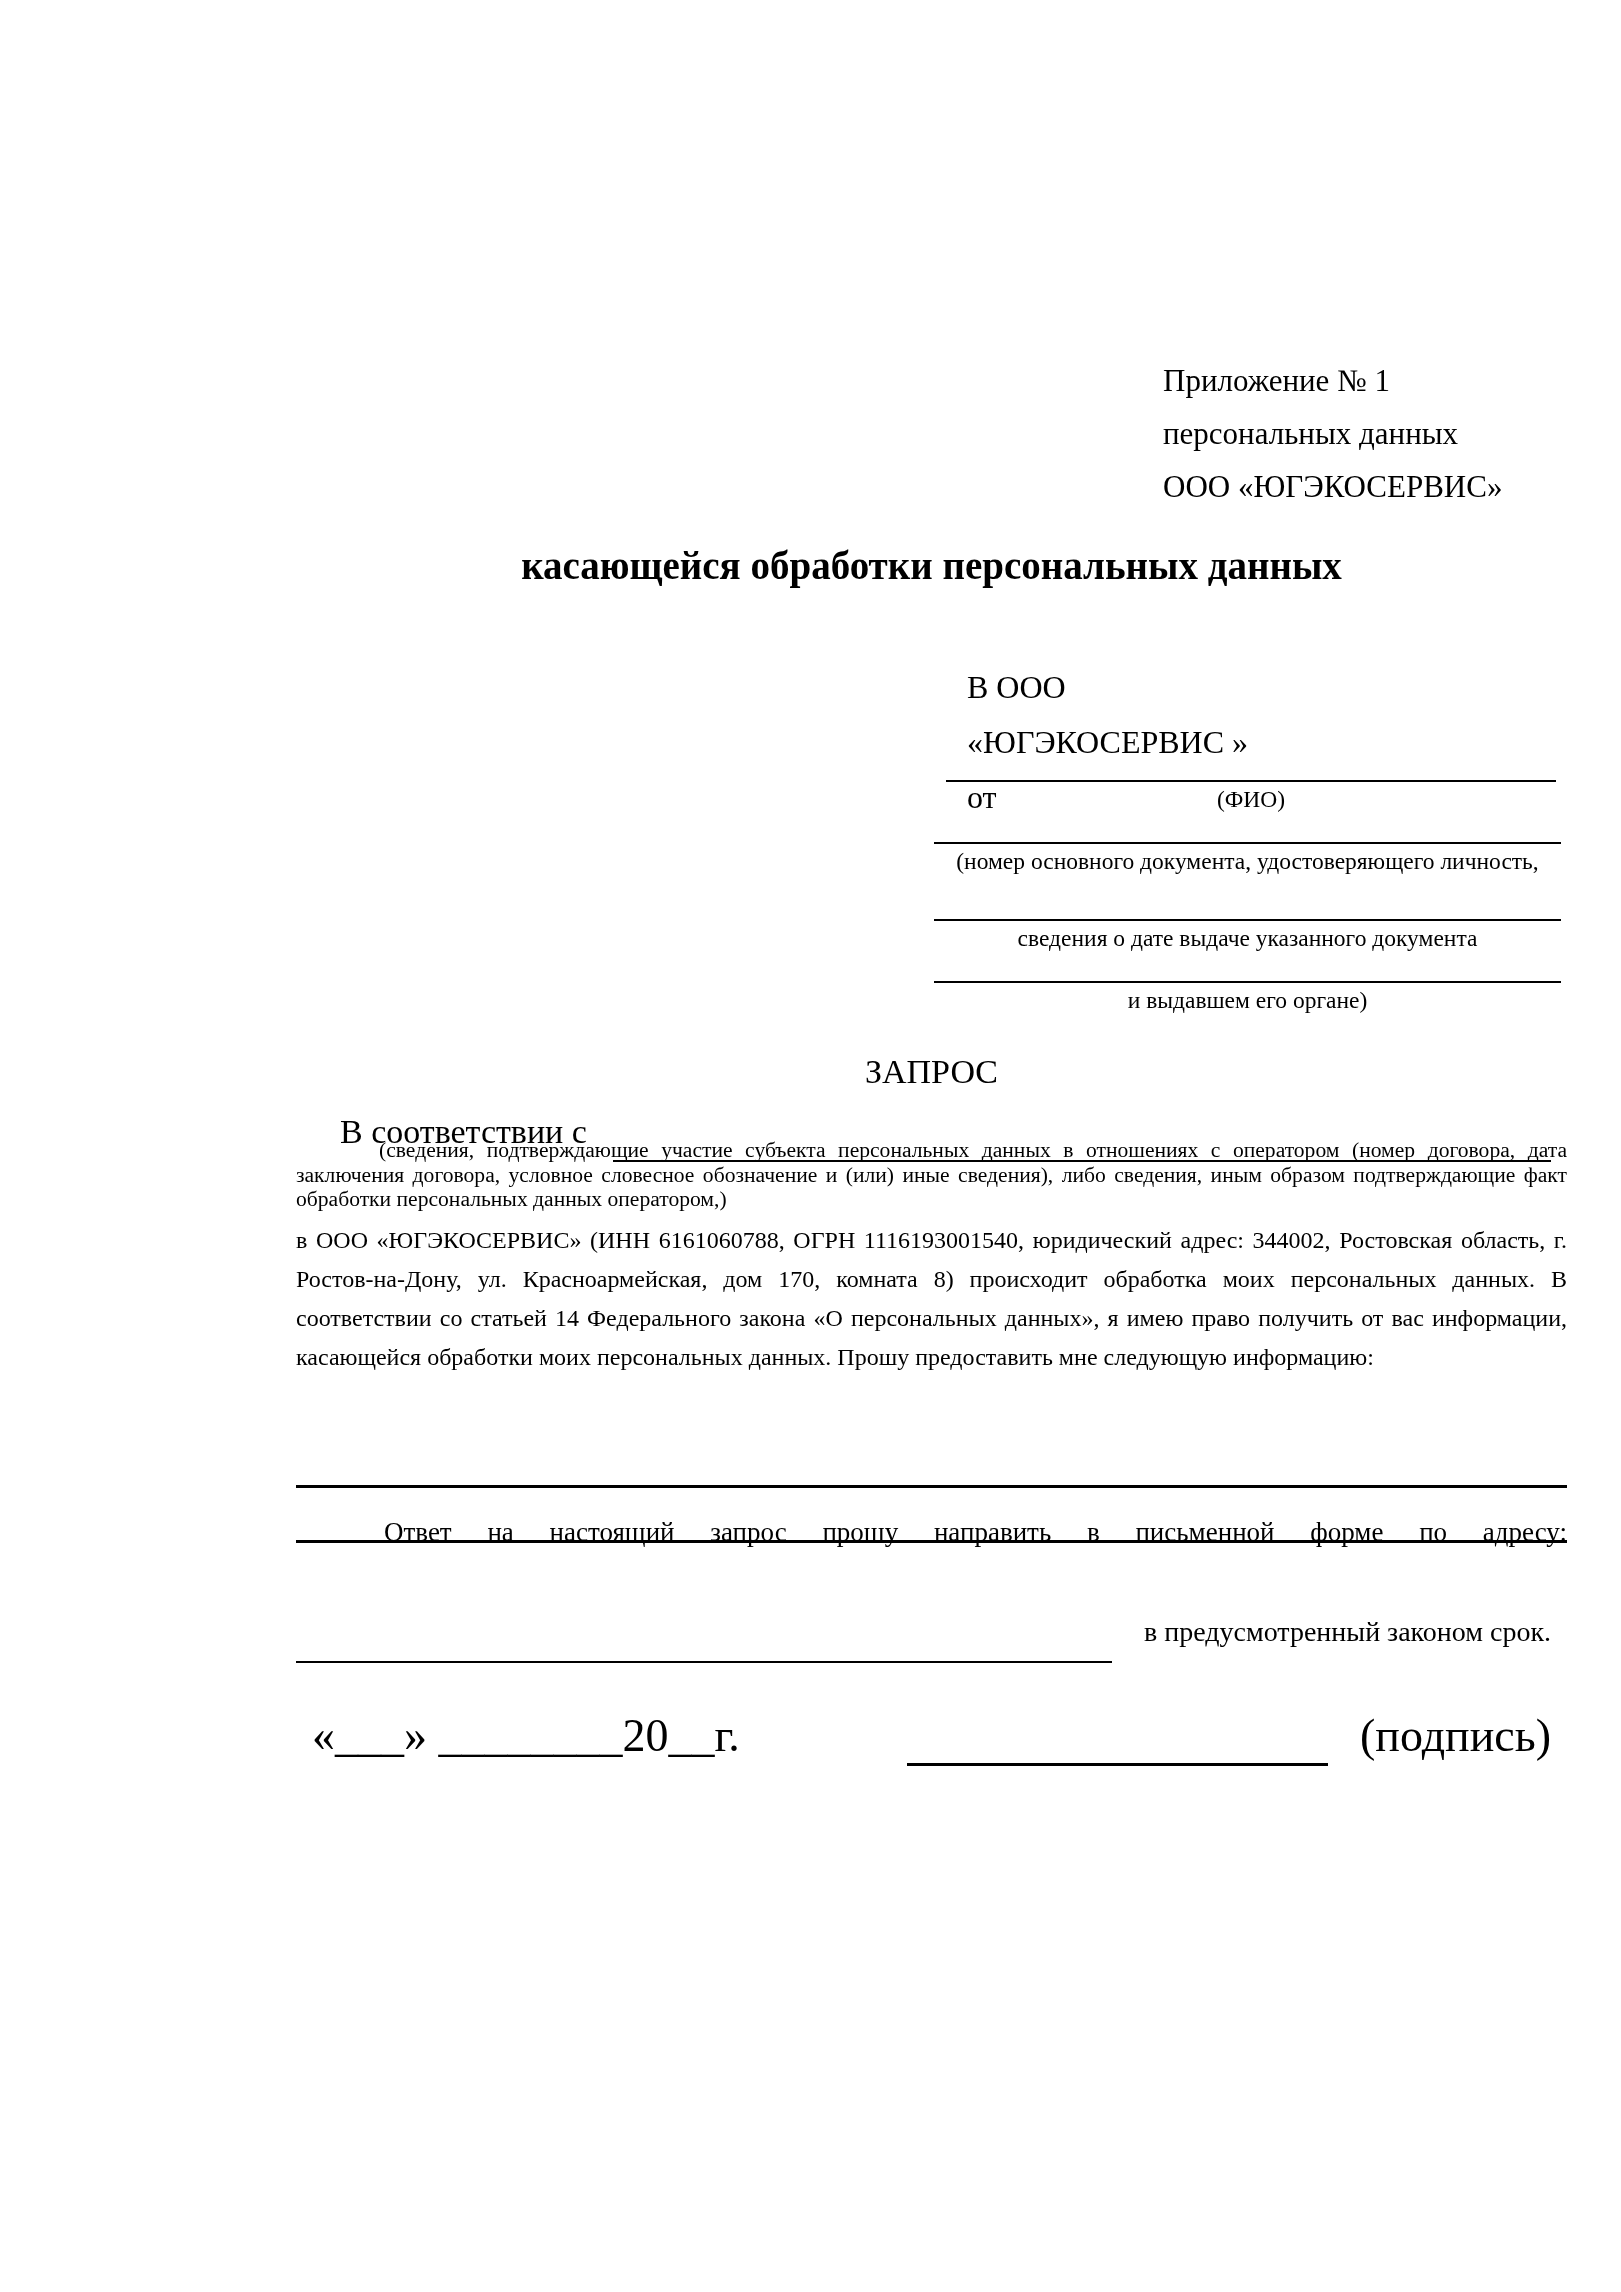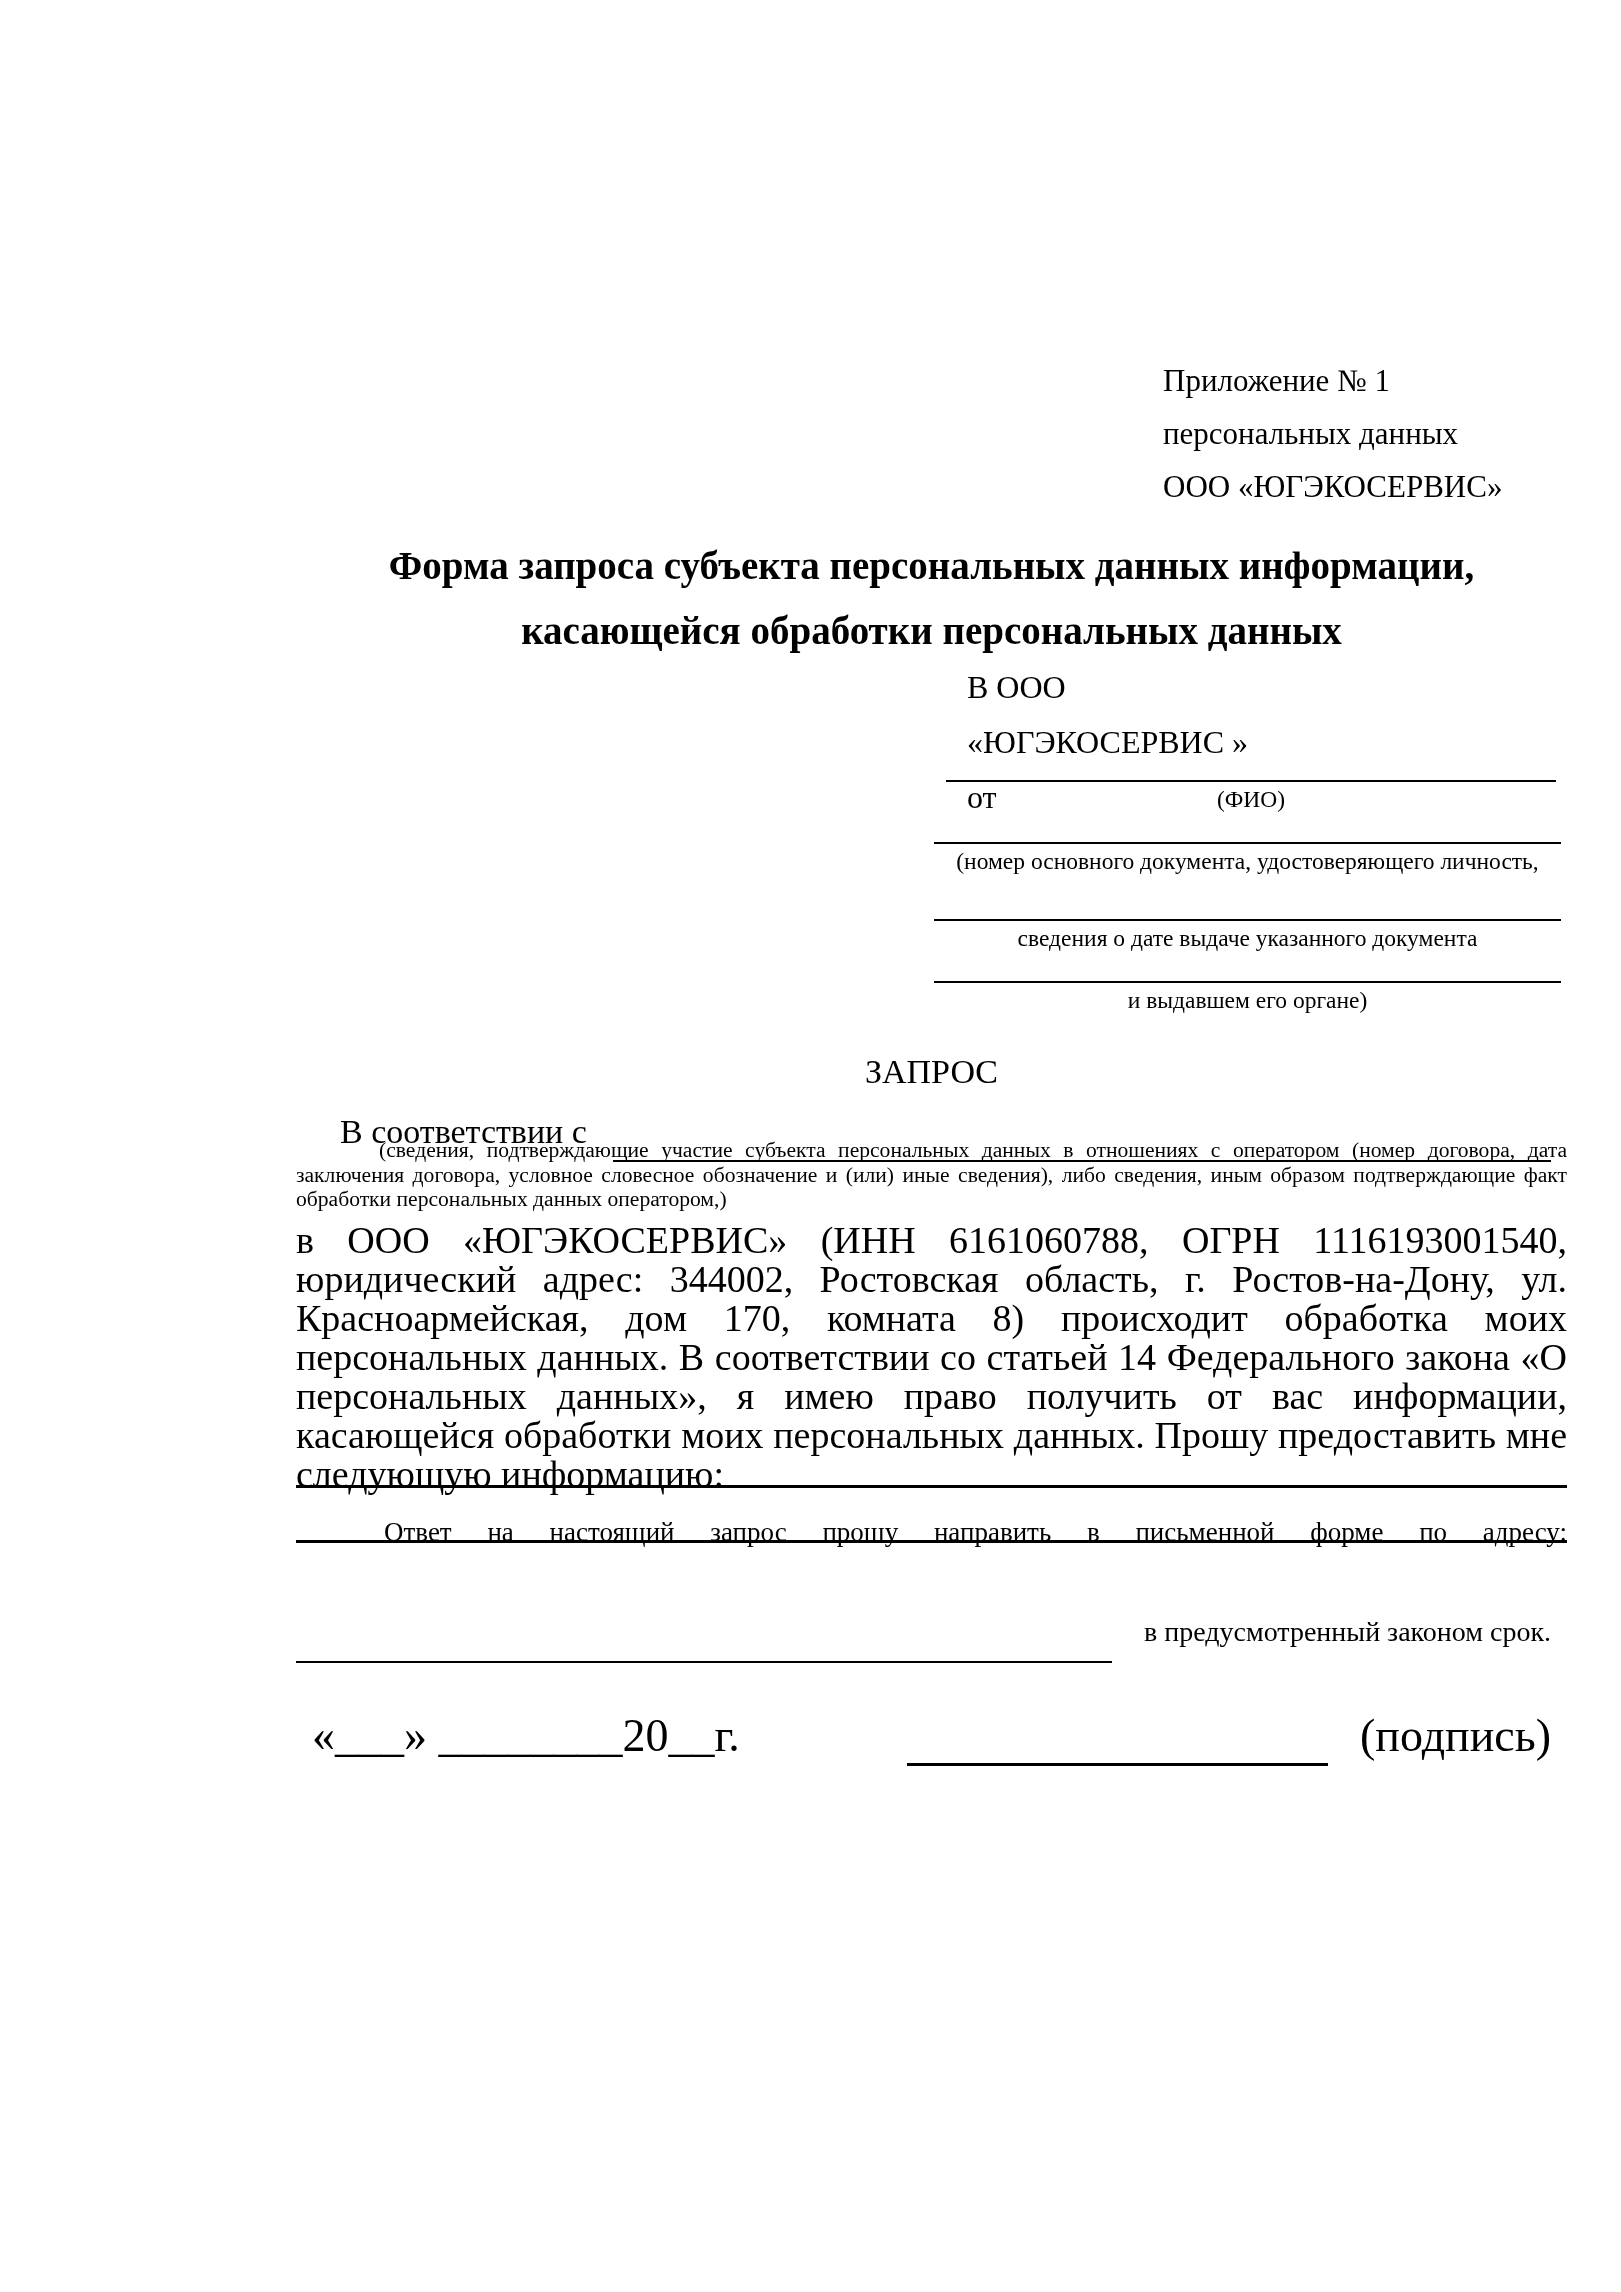--- a/index.html
+++ b/index.html
@@ -37,21 +37,21 @@
                      font-size:34px; line-height:39px; }
 
   .intro-row { left:232px; top:1031px; width:1271px; display:flex;
                font-size:34px; line-height:41px; }
   .intro-row .lead { margin-left:44px; white-space:nowrap; }
   .fill-line { flex:1 1 auto; border-bottom:2.9px solid #000; margin-bottom:5.9px; margin-left:9.8px; }
 
   .note { left:232px; top:1074px; width:1271px; font-size:21.6px; line-height:24.5px;
           text-align:justify; text-indent:83px; }
 
-  .body-par { left:232px; top:1157px; width:1271px; font-size:38px; line-height:39px;
+  .body-par { left:232px; top:1157px; width:1271px; font-size:24px; line-height:39px;
               text-align:justify; }
 
   .hrule { left:232px; width:1271px; border-top:3.9px solid #000; height:0; }
   .hrule-1 { top:1421px; }
   .hrule-2 { top:1476px; }
 
   .reply-1 { left:232px; top:1448px; width:1271px; font-size:27px; line-height:41px;
              text-align:justify; text-align-last:justify; text-indent:88px; }
 
   .reply-2 { left:232px; top:1531px; width:1271px; display:flex;
@@ -71,21 +71,20 @@
 
 <div class="page">
 
   <div class="abs appendix-header">
     <div>Приложение № 1</div>
     <div>персональных данных</div>
     <div>ООО «ЮГЭКОСЕРВИС»</div>
   </div>
 
   <div class="abs doc-title">
-    <div>Форма запроса субъекта персональных данных информации,</div>
     <div>касающейся обработки персональных данных</div>
   </div>
 
   <div class="abs addressee">
     <div>В ООО</div>
     <div>«ЮГЭКОСЕРВИС »</div>
     <div>от</div>
   </div>
 
   <div class="abs rule rule-f1"></div>

